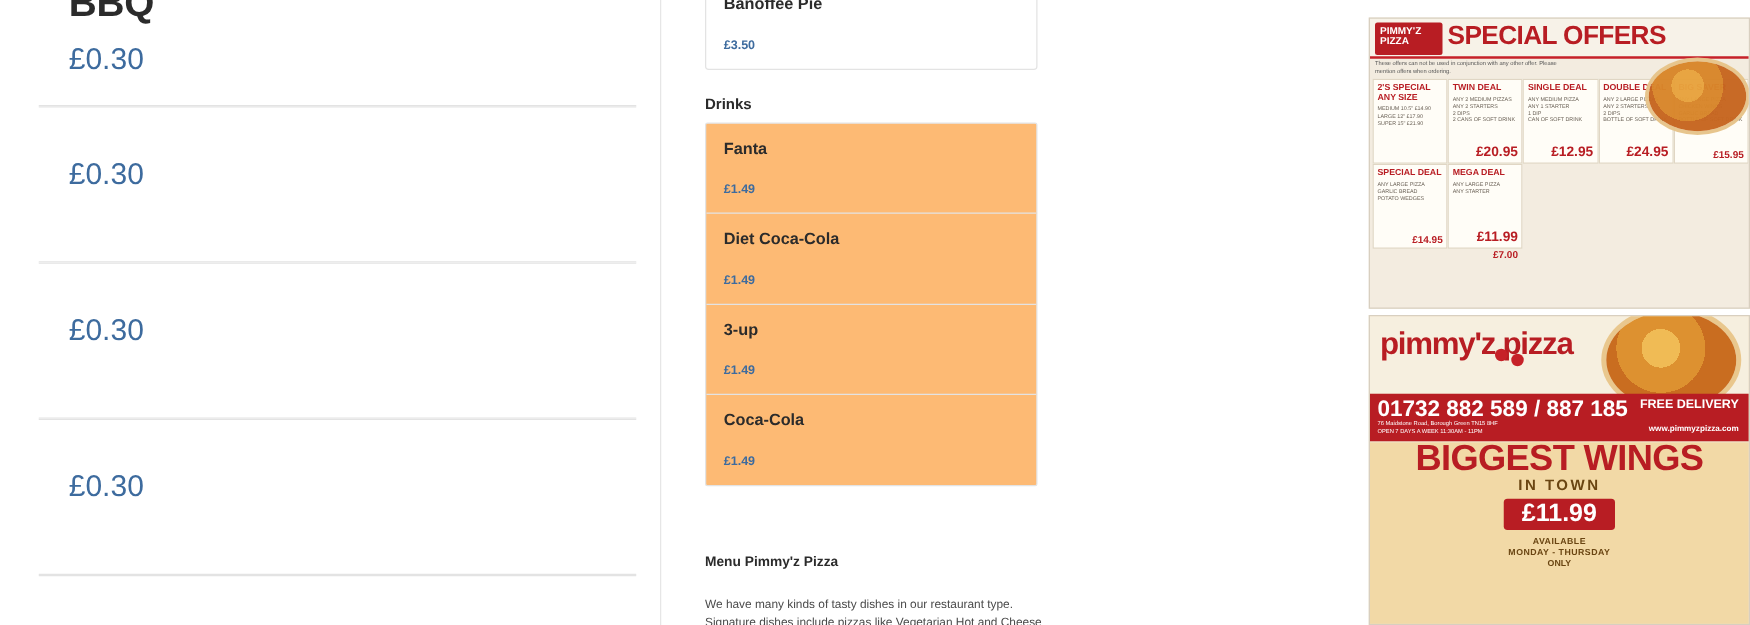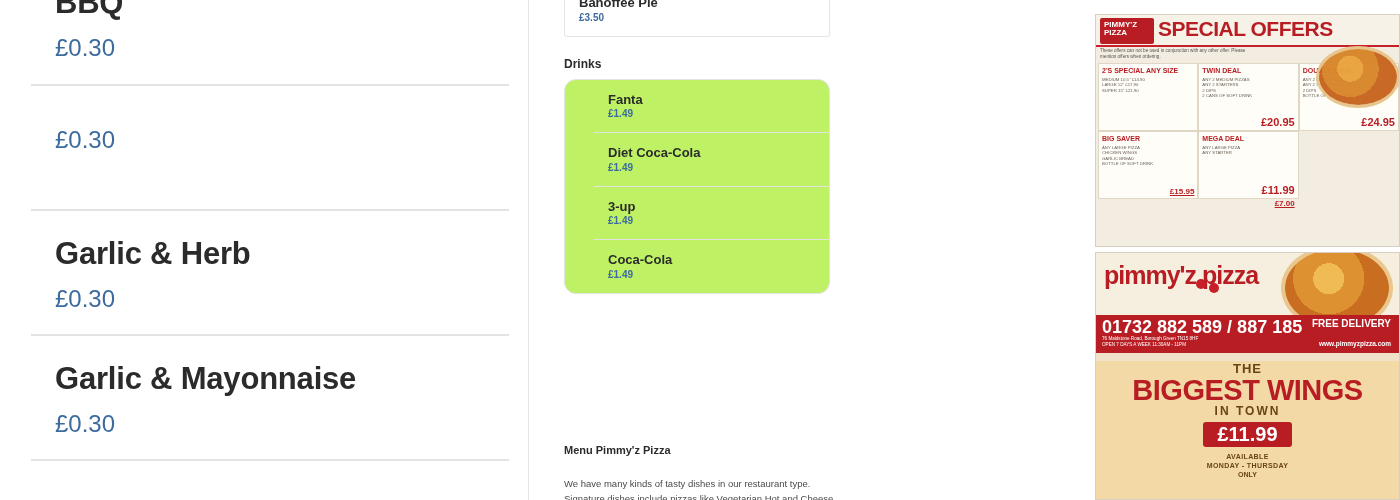--- a/index.html
+++ b/index.html
@@ -67,38 +67,37 @@
     width: 266px;
   }
   .mid-group-title {
     font-size: 12px;
     font-weight: bold;
     color: #2b2b2b;
     margin: 20px 0 8px 0;
   }
   .mid-list {
     border: 1px solid #e3e3e3;
-    border-radius: 12px;
-    background: #bef264;
+    border-radius: 2px;
+    background: #fdba74;
     overflow: hidden;
-    padding-left: 29px;
   }
   .mid-item {
     padding: 12px 14px 13px 14px;
     border-bottom: 1px solid #e3e3e3;
   }
   .mid-item:last-child { border-bottom: none; }
   .mid-item-name {
     font-size: 13px;
     font-weight: bold;
     color: #2b2b2b;
     line-height: 1.2;
   }
   .mid-item-price {
-    margin-top: 1px;
+    margin-top: 20px;
     font-size: 10px;
     font-weight: bold;
     color: #3d6b9e;
   }
   
   .mid-top-card {
     border: 1px solid #e3e3e3;
     border-radius: 3px;
     background: #fff;
     padding: 12px 14px 13px 14px;
@@ -183,21 +182,21 @@
     font-size: 4.6px;
     color: #555;
     line-height: 1.35;
   }
   .ad1-grid {
     position: absolute;
     left: 2px;
     top: 48px;
     width: 301px;
     display: grid;
-    grid-template-columns: repeat(3, 1fr);
+    grid-template-columns: repeat(5, 1fr);
     gap: 0;
   }
   .ad1-cell {
     background: #fffdf7;
     border: 1px solid #e0d6c4;
     height: 68px;
     padding: 3px;
     position: relative;
   }
   .ad1-cell .t {
@@ -214,21 +213,21 @@
     margin-top: 2px;
   }
   .ad1-cell .p {
     position: absolute;
     right: 3px;
     bottom: 2px;
     font-size: 11px;
     font-weight: bold;
     color: #b81d23;
   }
-  .ad1-cell .p.small { font-size: 8px; text-decoration: underline; }
+  .ad1-cell .p.small { font-size: 8px; }
   .ad1-pizza {
     position: absolute;
     right: 2px;
     top: 34px;
     width: 78px;
     height: 56px;
     border-radius: 50%;
     background:
       radial-gradient(circle at 40% 35%, #e8a33d 0 22%, #d8862a 22% 48%, #c7661f 48% 100%);
     box-shadow: 0 0 0 3px #e7c48a;
@@ -373,25 +372,23 @@
 
   <div class="left-col">
     <div class="opt-card">
       <div class="opt-name">BBQ</div>
       <div class="opt-price">£0.30</div>
     </div>
     <div class="opt-card">
       <div class="opt-price">£0.30</div>
     </div>
     <div class="opt-card">
-      <div class="opt-name">Garlic &amp; Herb</div>
       <div class="opt-price">£0.30</div>
     </div>
     <div class="opt-card">
-      <div class="opt-name">Garlic &amp; Mayonnaise</div>
       <div class="opt-price">£0.30</div>
     </div>
     <div class="opt-card"></div>
   </div>
 
   <div class="v-divider"></div>
 
   <div class="mid-col">
 
     <div class="mid-top-card">
@@ -443,36 +440,51 @@
         </div>
         <div class="ad1-cell">
           <div class="t">TWIN DEAL</div>
           <div class="d" style="white-space:pre-line">ANY 2 MEDIUM PIZZAS
 ANY 2 STARTERS
 2 DIPS
 2 CANS OF SOFT DRINK</div>
           <div class="p">£20.95</div>
         </div>
         <div class="ad1-cell">
+          <div class="t">SINGLE DEAL</div>
+          <div class="d" style="white-space:pre-line">ANY MEDIUM PIZZA
+ANY 1 STARTER
+1 DIP
+CAN OF SOFT DRINK</div>
+          <div class="p">£12.95</div>
+        </div>
+        <div class="ad1-cell">
           <div class="t">DOUBLE DEAL</div>
           <div class="d" style="white-space:pre-line">ANY 2 LARGE PIZZAS
 ANY 2 STARTERS
 2 DIPS
 BOTTLE OF SOFT DRINK</div>
           <div class="p">£24.95</div>
         </div>
         <div class="ad1-cell">
           <div class="t">BIG SAVER</div>
           <div class="d" style="white-space:pre-line">ANY LARGE PIZZA
 CHICKEN WINGS
 GARLIC BREAD
 BOTTLE OF SOFT DRINK</div>
           <div class="p small">£15.95</div>
         </div>
         <div class="ad1-cell">
+          <div class="t">SPECIAL DEAL</div>
+          <div class="d" style="white-space:pre-line">ANY LARGE PIZZA
+GARLIC BREAD
+POTATO WEDGES</div>
+          <div class="p small">£14.95</div>
+        </div>
+        <div class="ad1-cell">
           <div class="t">MEGA DEAL</div>
           <div class="d" style="white-space:pre-line">ANY LARGE PIZZA
 ANY STARTER</div>
           <div class="p">£11.99</div>
           <div class="p small" style="bottom:-10px">£7.00</div>
         </div>
       </div>
       <div class="ad1-pizza"></div>
     </div>
 
@@ -483,21 +495,20 @@
         <div class="ad2-pizza"></div>
       </div>
       <div class="ad2-band">
         <div class="ad2-phone">01732 882 589 / 887 185</div>
         <div class="ad2-addr" style="white-space:pre-line">76 Maidstone Road, Borough Green TN15 8HF
 OPEN 7 DAYS A WEEK 11:30AM - 11PM</div>
         <div class="ad2-free">FREE DELIVERY</div>
         <div class="ad2-web">www.pimmyzpizza.com</div>
       </div>
       <div class="ad2-bottom">
-        <div class="ad2-the">THE</div>
         <div class="ad2-big">BIGGEST WINGS</div>
         <div class="ad2-in">IN TOWN</div>
         <div><span class="ad2-price">£11.99</span></div>
         <div class="ad2-avail" style="white-space:pre-line">AVAILABLE
 MONDAY - THURSDAY</div>
         <div class="ad2-only">ONLY</div>
       </div>
     </div>
 
   </div>

